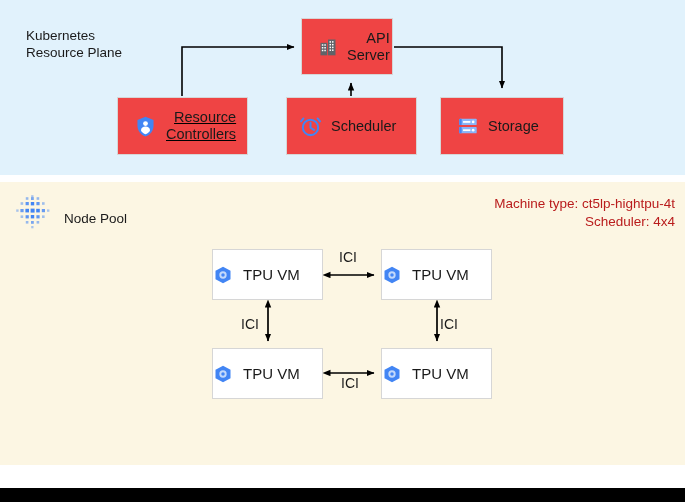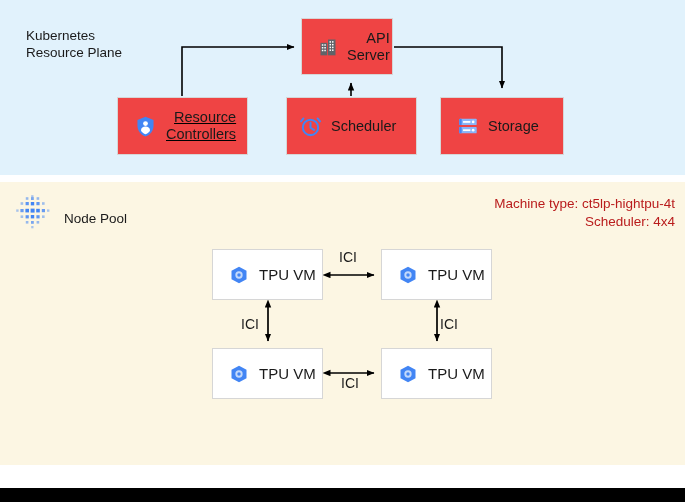--- a/index.html
+++ b/index.html
@@ -97,21 +97,20 @@
 
   .tpu-box {
     position: absolute;
     width: 111px;
     height: 51px;
     background: #ffffff;
     border: 1px solid #d6d6d6;
     display: flex;
     align-items: center;
     gap: 10px;
-    padding-left: 16px;
   }
   .tpu-box .label {
     font-size: 15px;
     color: #1a1a1a;
   }
   #tpu-vm-1 { left: 212px; top: 249px; }
   #tpu-vm-2 { left: 381px; top: 249px; }
   #tpu-vm-3 { left: 212px; top: 348px; }
   #tpu-vm-4 { left: 381px; top: 348px; }
 

